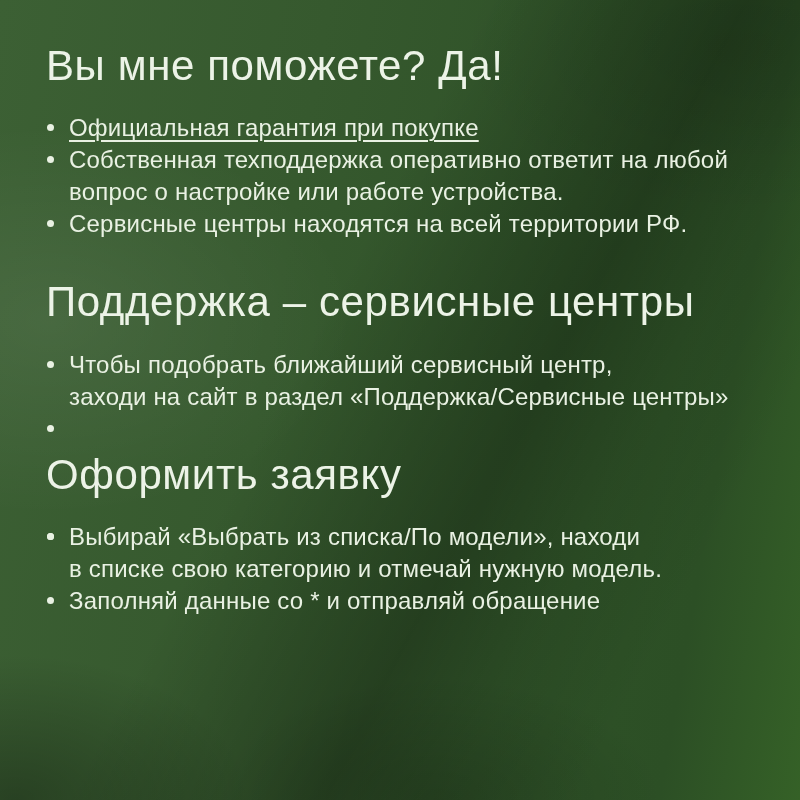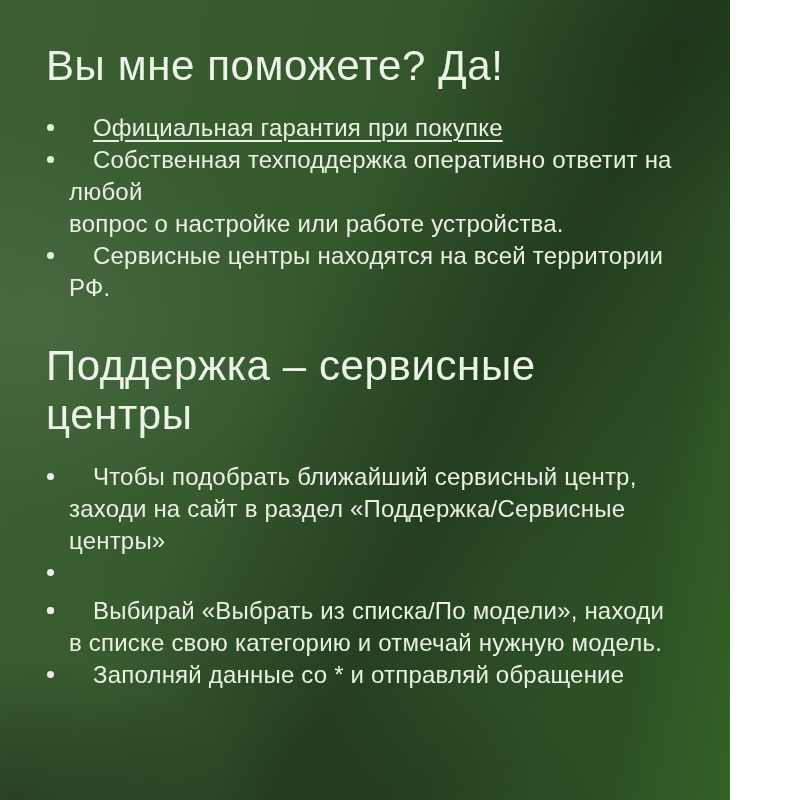--- a/index.html
+++ b/index.html
@@ -1,21 +1,21 @@
 <!DOCTYPE html>
 <html lang="ru"><head>
 <meta charset="utf-8">
 <style>
   html, body {
     margin: 0;
     padding: 0;
   }
   .slide {
     position: relative;
-    width: 730px;
+    width: 800px;
     height: 800px;
     overflow: hidden;
     box-sizing: border-box;
     font-family: "Liberation Sans", "DejaVu Sans", sans-serif;
     color: #e9f1e3;
     
     background:
       radial-gradient(ellipse 55% 35% at 6% 40%, rgba(255,255,255,0.07), transparent 70%),
       radial-gradient(ellipse 50% 30% at 92% 6%, rgba(0,0,0,0.10), transparent 70%),
       linear-gradient(118deg, transparent 40%, rgba(0,0,0,0.14) 51%, rgba(0,0,0,0.26) 61%, rgba(0,0,0,0.10) 71%, transparent 82%),
@@ -55,21 +55,20 @@
     position: absolute;
     left: 1px;
     top: 12px;
     width: 7px;
     height: 7px;
     border-radius: 50%;
     background: #e9f1e3;
   }
   .bullet-text {
     white-space: pre-line; 
-    margin-left: 24px;
   }
   .bullet-text.u {
     text-decoration: underline;
     text-underline-offset: 4px;
     text-decoration-thickness: 1.5px;
   }
 </style>
 </head>
 <body>
 
@@ -103,20 +102,21 @@
           <span class="bullet-text">Чтобы подобрать ближайший сервисный центр,
 заходи на сайт в раздел «Поддержка/Сервисные центры»</span>
         </li>
         <li class="bullet-item">
           <span class="bullet-dot"></span>
         </li>
       </ul>
     </div>
 
     <div class="section">
+      <h1 class="section-title">Оформить заявку</h1>
       <ul class="bullet-list">
         <li class="bullet-item">
           <span class="bullet-dot"></span>
         </li>
         <li class="bullet-item">
           <span class="bullet-dot"></span>
           <span class="bullet-text">Выбирай «Выбрать из списка/По модели», находи
 в списке свою категорию и отмечай нужную модель.</span>
         </li>
         <li class="bullet-item">

